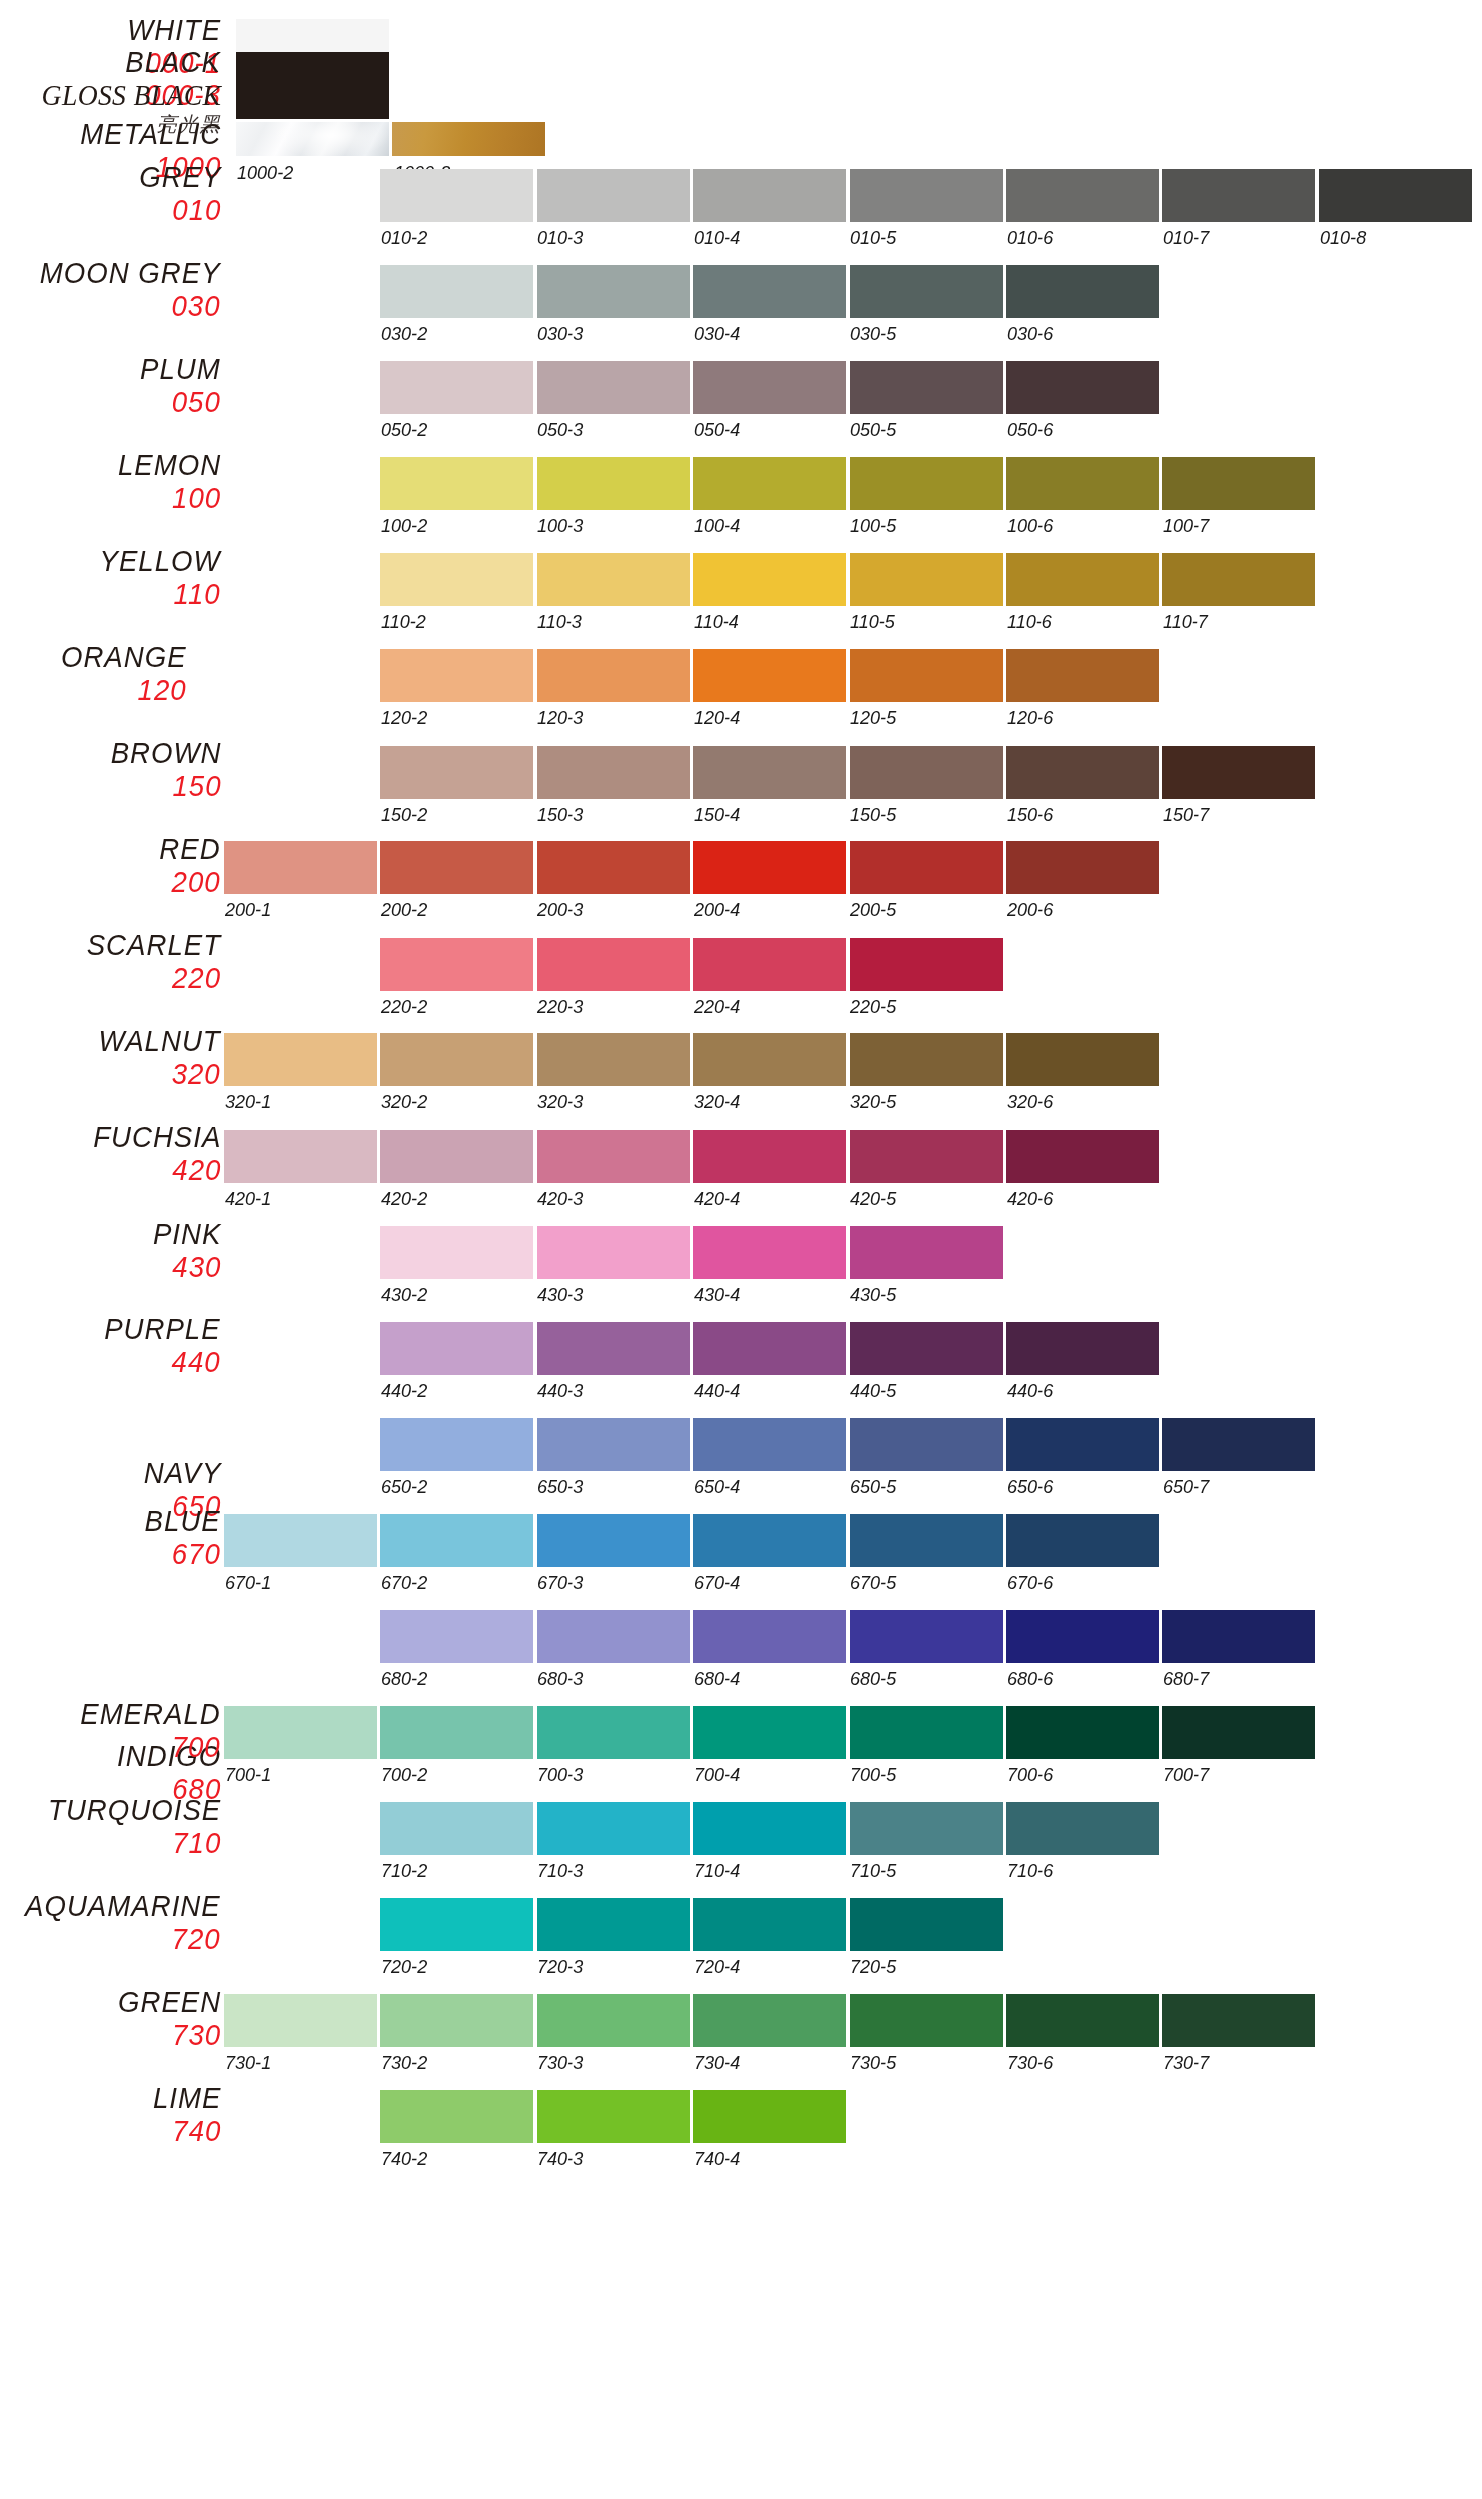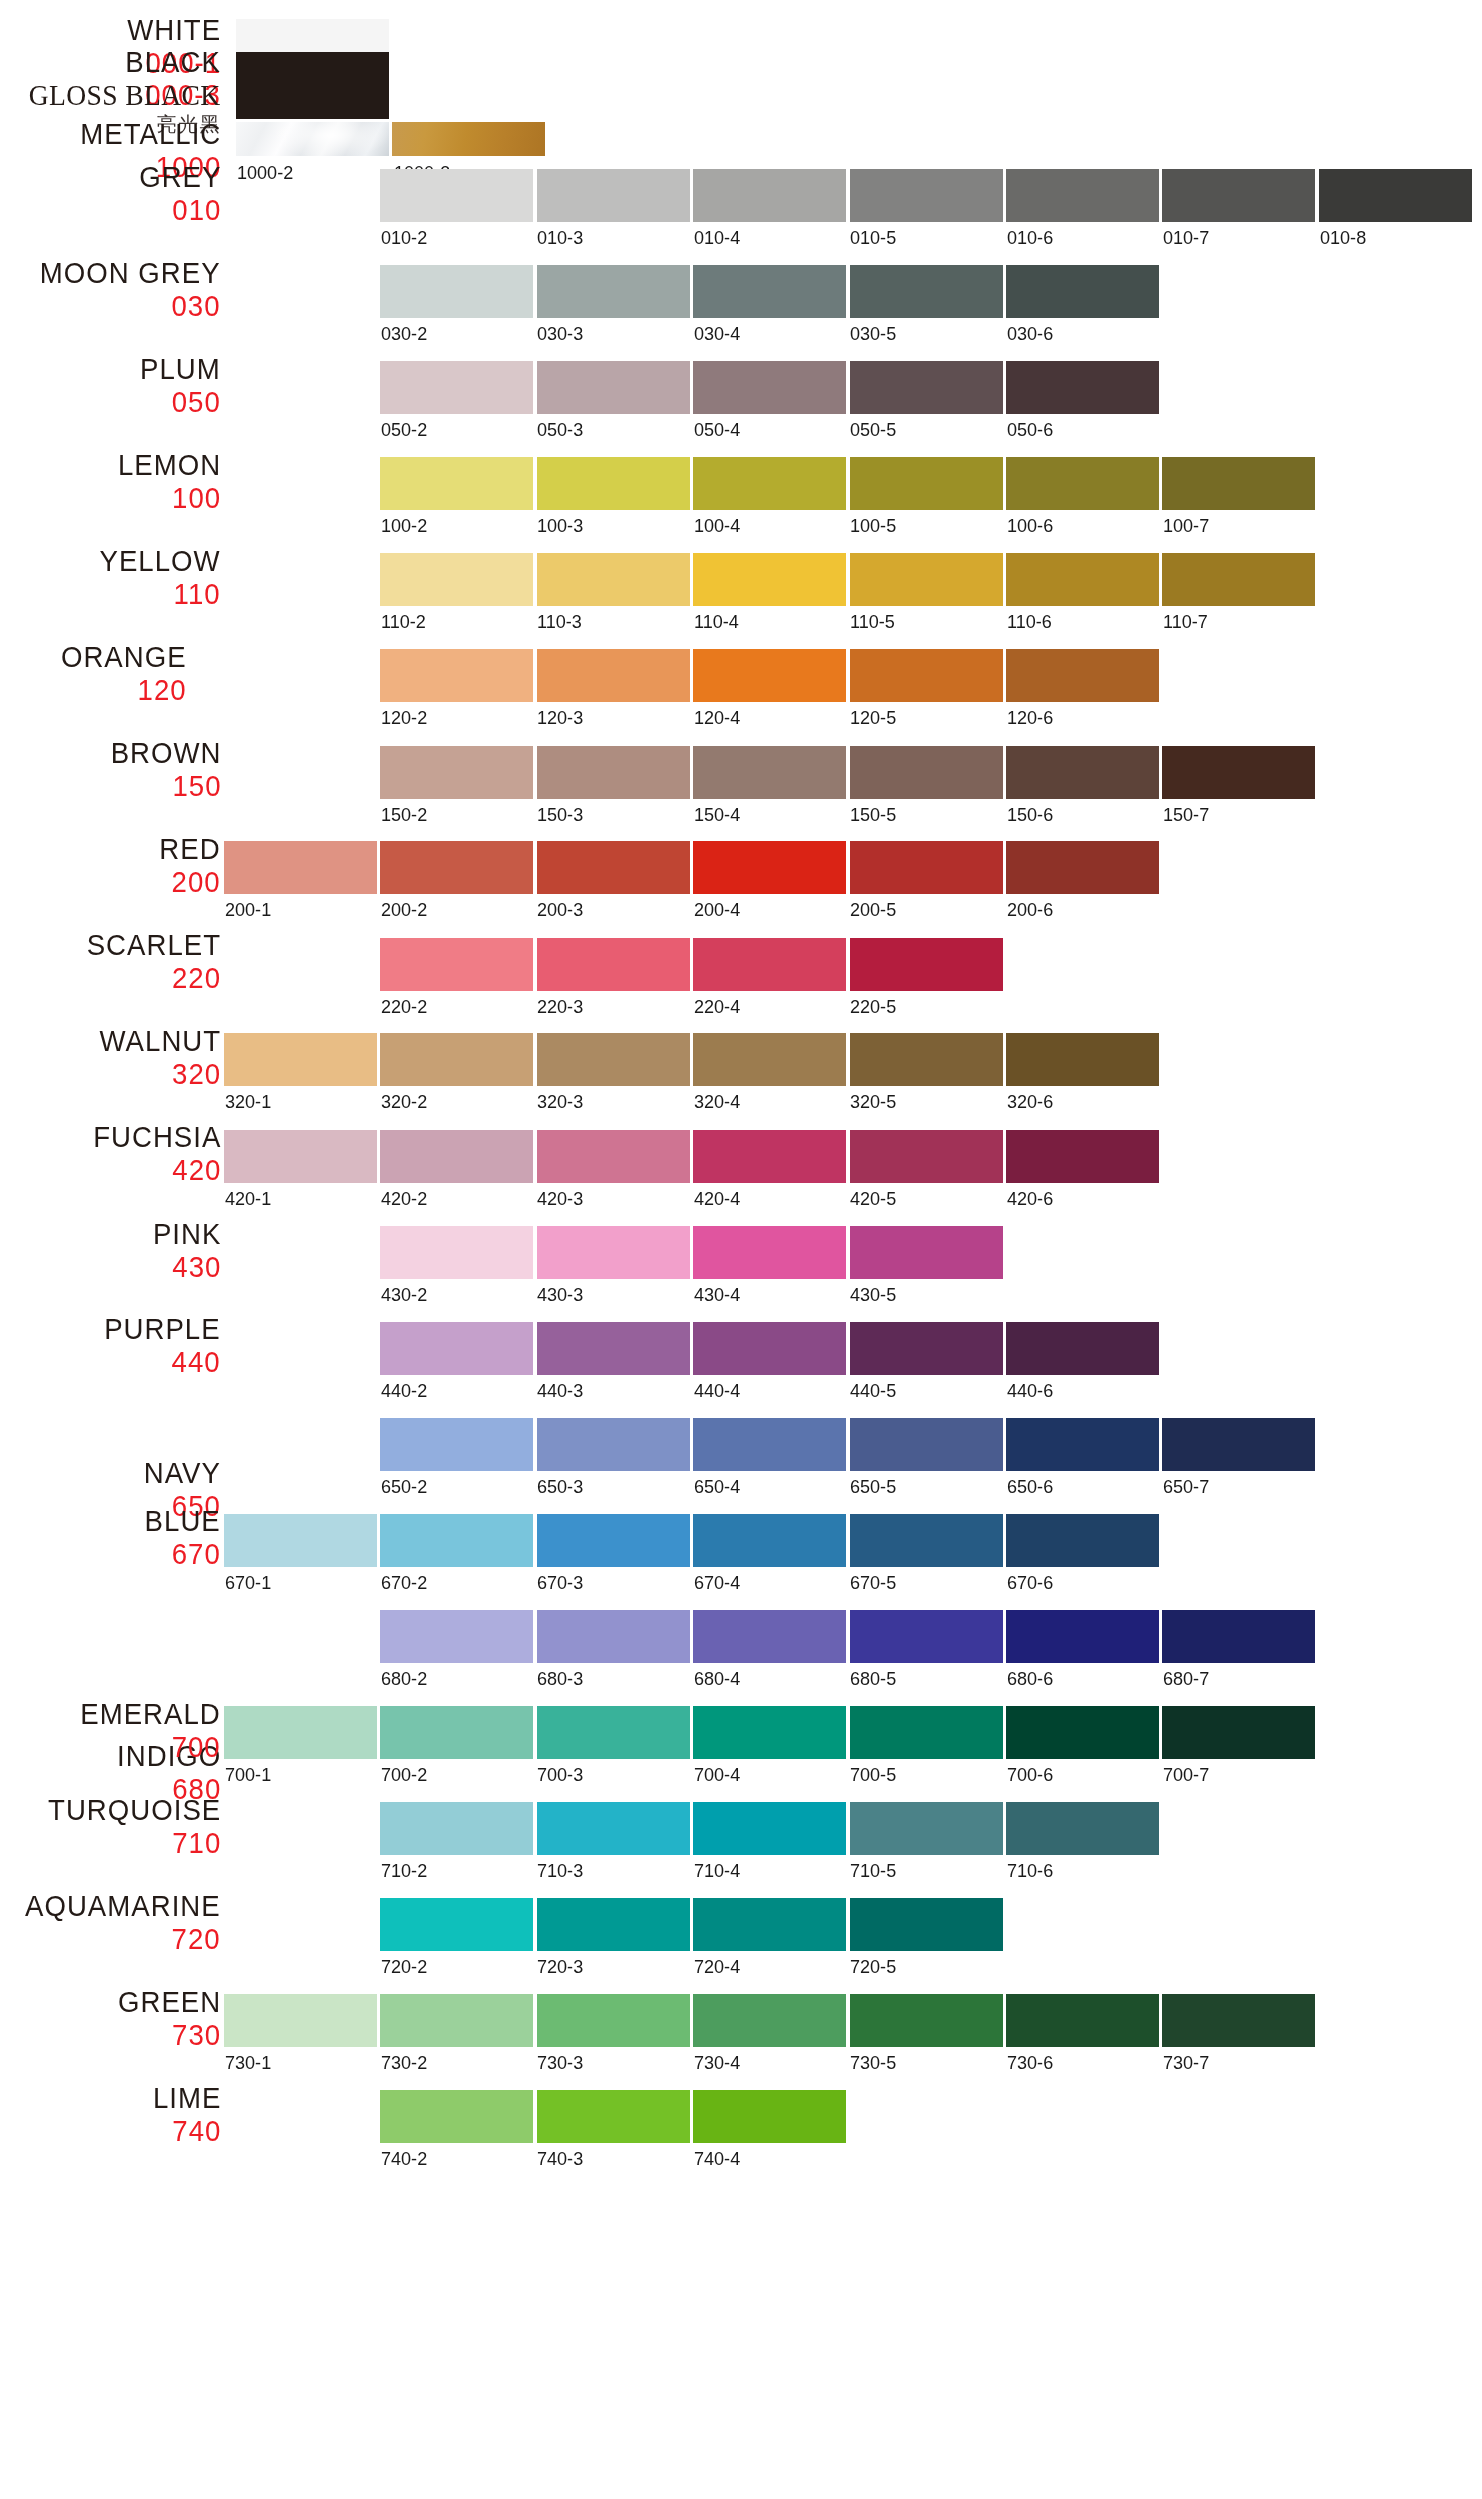--- a/index.html
+++ b/index.html
@@ -4,21 +4,21 @@
 <style>
   html,body{margin:0;padding:0;}
   body{
     width:1483px;height:2500px;
     background:#ffffff;
     font-family:"Liberation Sans","DejaVu Sans",sans-serif;
     position:relative;
     overflow:hidden;
     -webkit-font-smoothing:antialiased;
   }
-  #chart{position:relative;width:1483px;height:1856px;}
+  #chart{position:relative;width:1483px;height:1856px;font-style:italic;}
 
   
   .fam-label{
     position:absolute;
     text-align:right;
     line-height:1.0;
     white-space:nowrap;
   }
   .fam-name{
     display:block;

